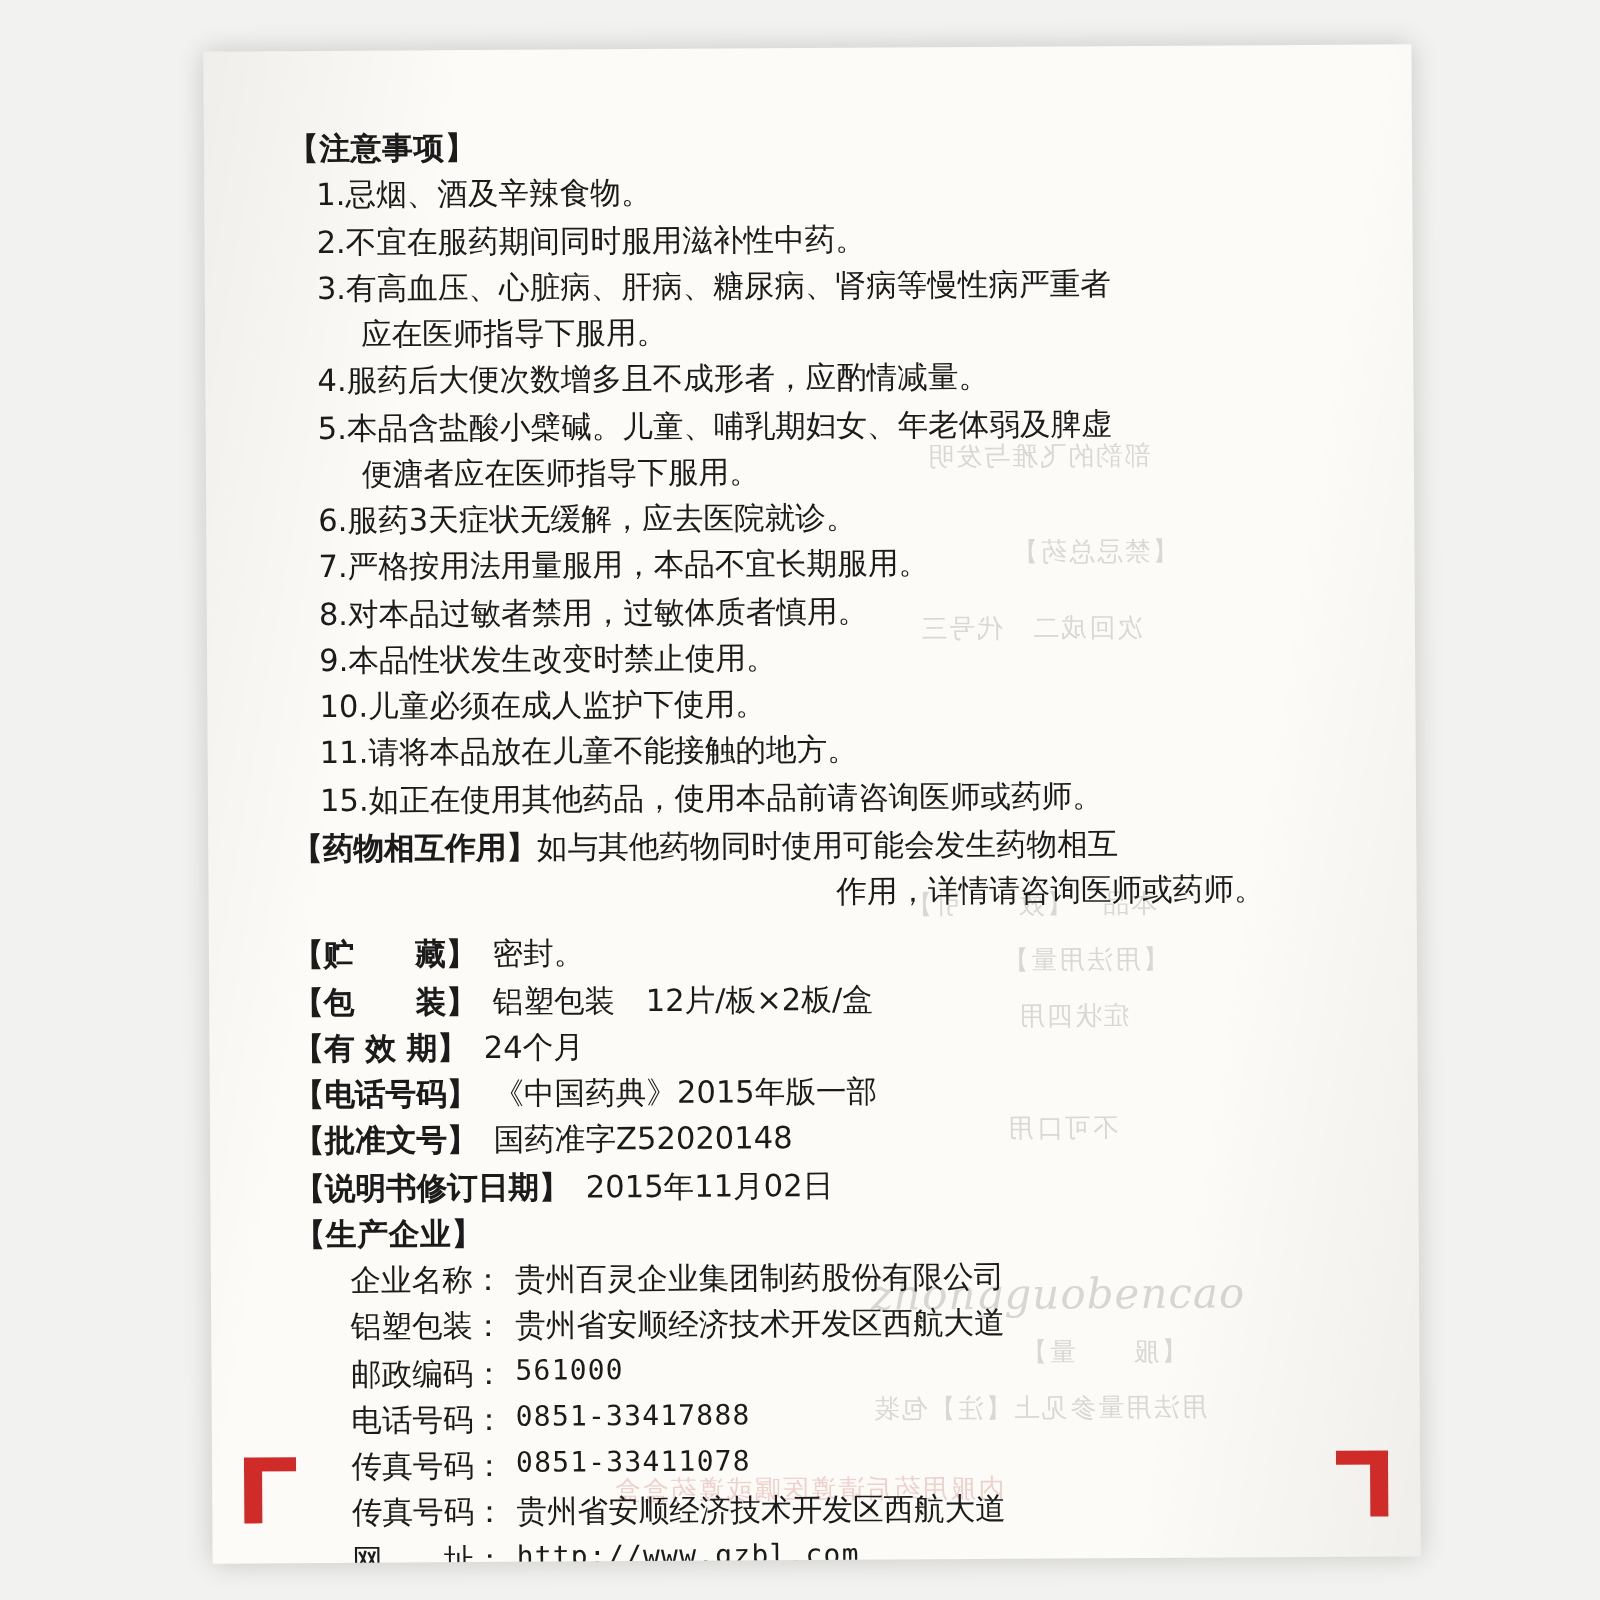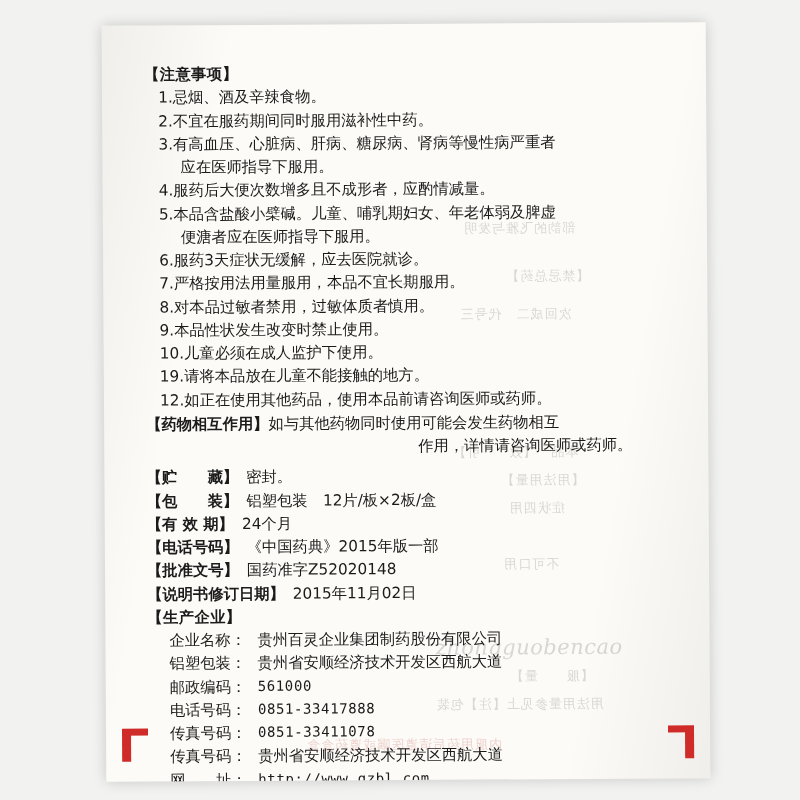--- a/index.html
+++ b/index.html
@@ -141,20 +141,21 @@
   .spacer-sm { height: 7px; }
   .producer-rows {
     padding-left: 22px;
   }
   .prow {
     display: flex;
   }
   .prow .plabel {
     width: 88px;
     flex: none;
+    text-align: center;
   }
   .prow .pval {
     flex: 1;
   }
   .mono {
     font-family: "DejaVu Sans Mono", "Liberation Mono", monospace;
     font-size: 14px;
     letter-spacing: 0.6px;
   }
 </style>
@@ -198,22 +199,22 @@
         <li><span>4.</span><span>服药后大便次数增多且不成形者，应酌情减量。</span></li>
         <li>
           <span>5.</span><span>本品含盐酸小檗碱。儿童、哺乳期妇女、年老体弱及脾虚</span>
           <div class="cont-line">便溏者应在医师指导下服用。</div>
         </li>
         <li><span>6.</span><span>服药3天症状无缓解，应去医院就诊。</span></li>
         <li><span>7.</span><span>严格按用法用量服用，本品不宜长期服用。</span></li>
         <li><span>8.</span><span>对本品过敏者禁用，过敏体质者慎用。</span></li>
         <li><span>9.</span><span>本品性状发生改变时禁止使用。</span></li>
         <li><span>10.</span><span>儿童必须在成人监护下使用。</span></li>
-        <li><span>19.</span><span>请将本品放在儿童不能接触的地方。</span></li>
-        <li><span>12.</span><span>如正在使用其他药品，使用本品前请咨询医师或药师。</span></li>
+        <li><span>11.</span><span>请将本品放在儿童不能接触的地方。</span></li>
+        <li><span>15.</span><span>如正在使用其他药品，使用本品前请咨询医师或药师。</span></li>
       </ol>
 
       <div class="inter-block">
         <span class="inter-head">【药物相互作用】</span><span class="inter-body">如与其他药物同时使用可能会发生药物相互</span>
         <span class="inter-second">作用，详情请咨询医师或药师。</span>
       </div>
 
       <div class="spacer-sm"></div>
 
       <div class="kv">

